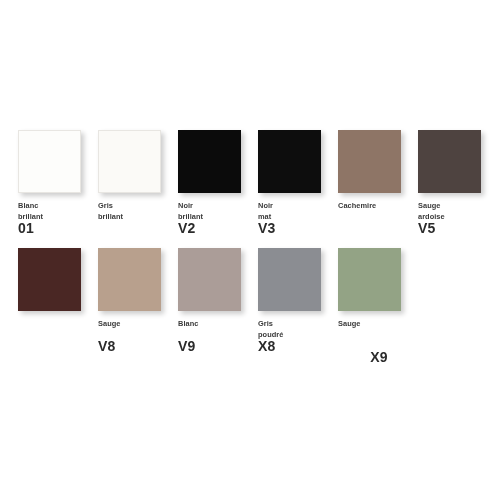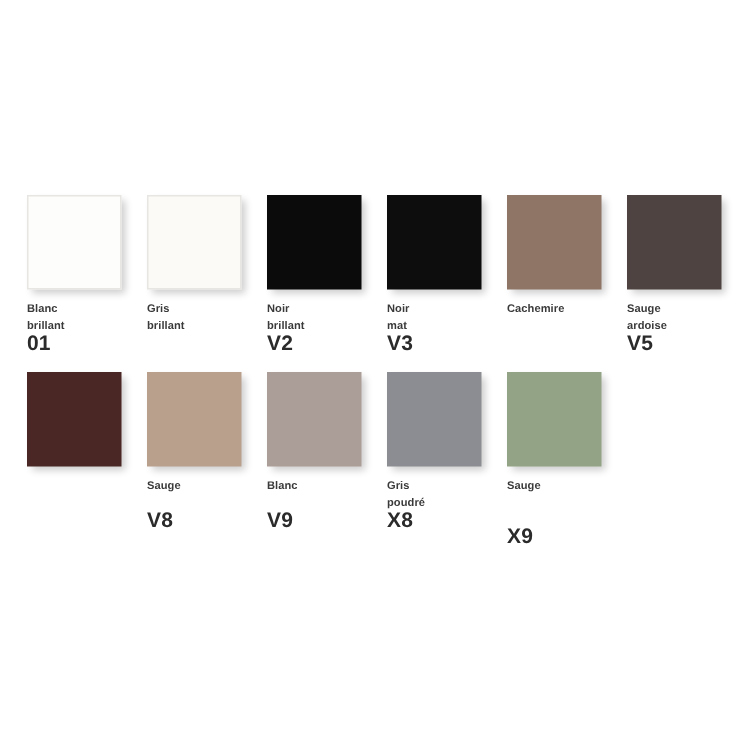--- a/index.html
+++ b/index.html
@@ -83,20 +83,21 @@
   .swatch-code {
     font-size: 14px;
     line-height: 13px;
     color: #2b2b2b;
     letter-spacing: 0.1px;
     margin-top: 0px;
   }
 
   .swatch-code.pushed {
     margin-top: 11px;
+    text-align: center;
   }
 </style>
 </head>
 <body>
 
 <div id="swatch-chart">
   <div class="swatch-grid">
     <div class="swatch-row row-1">
         <div class="swatch-cell">
           <div class="swatch-chip has-outline" style="background: rgb(253, 253, 251);"></div>

